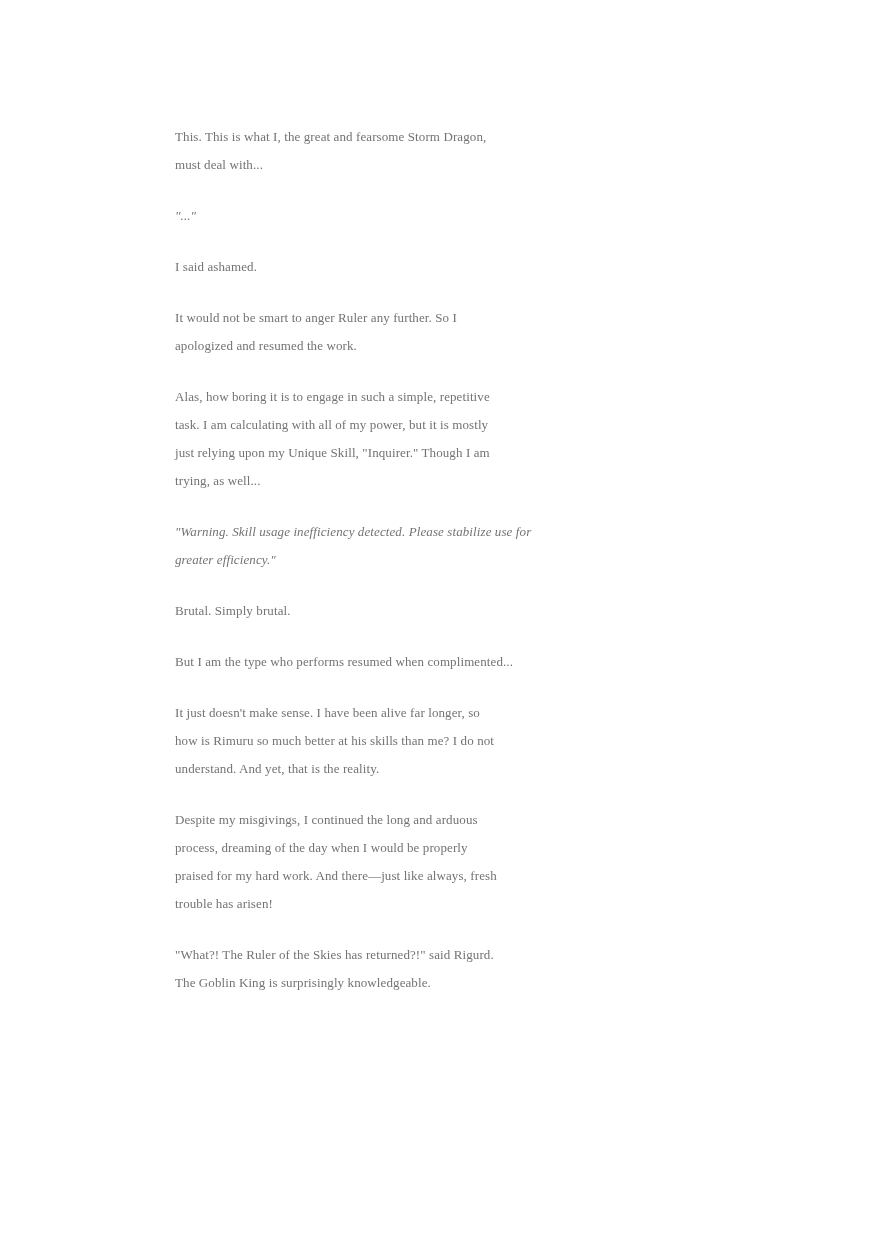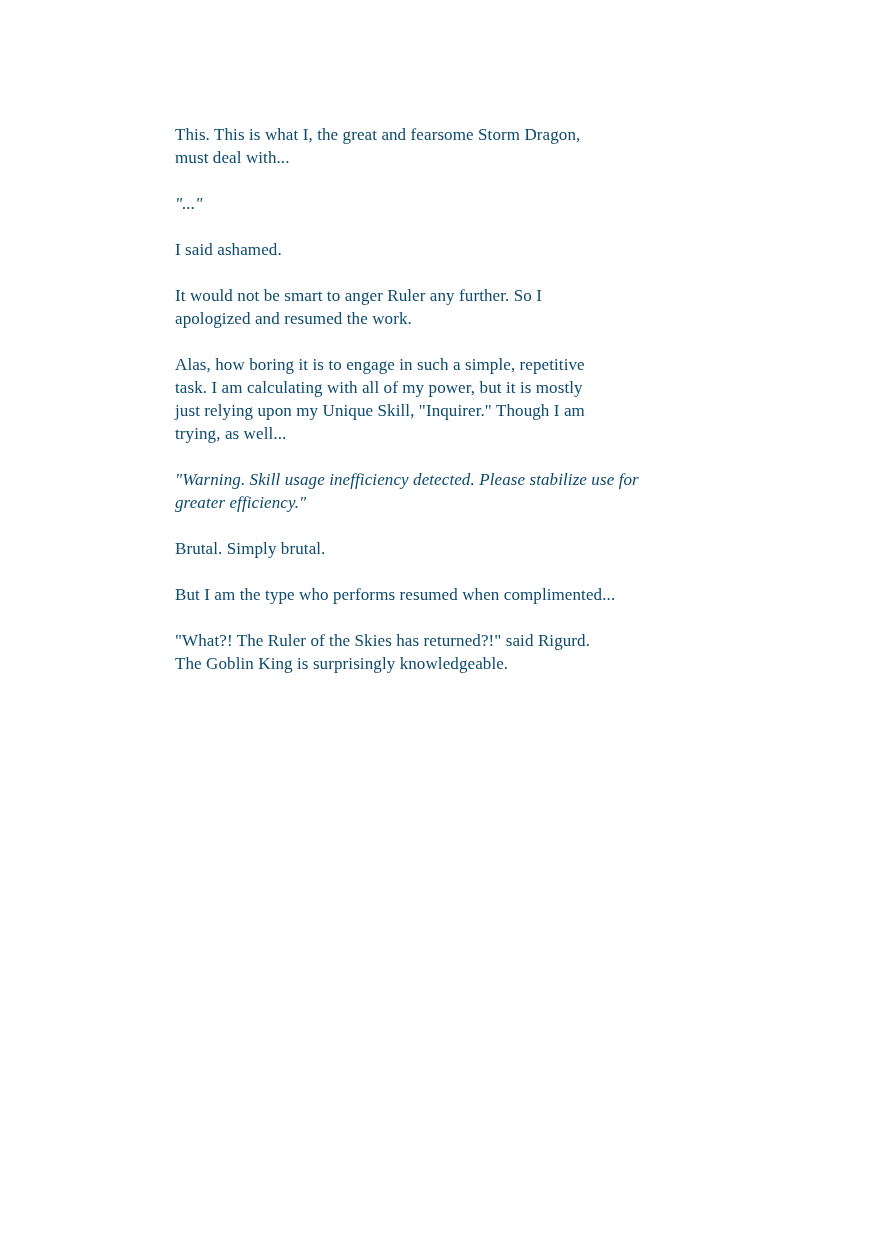--- a/index.html
+++ b/index.html
@@ -23,23 +23,23 @@
     background: #ffffff;
   }
   .text-column {
     position: absolute;
     left: 175px;
     top: 123px;
     width: 560px;
   }
   .text-column p {
     margin: 0 0 23px 0;
-    font-size: 17px;
-    line-height: 23px;
-    color: #0c4a6e;
+    font-size: 13px;
+    line-height: 28px;
+    color: #737373;
     white-space: pre;
     letter-spacing: 0.1px;
   }
   .text-column p.italic {
     font-style: italic;
   }
 </style>
 </head>
 <body>
 
@@ -52,16 +52,23 @@
       <p class="">It would not be smart to anger Ruler any further. So I
 apologized and resumed the work.</p>
       <p class="">Alas, how boring it is to engage in such a simple, repetitive
 task. I am calculating with all of my power, but it is mostly
 just relying upon my Unique Skill, "Inquirer." Though I am
 trying, as well...</p>
       <p class="italic">"Warning. Skill usage inefficiency detected. Please stabilize use for
 greater efficiency."</p>
       <p class="">Brutal. Simply brutal.</p>
       <p class="">But I am the type who performs resumed when complimented...</p>
+      <p class="">It just doesn't make sense. I have been alive far longer, so
+how is Rimuru so much better at his skills than me? I do not
+understand. And yet, that is the reality.</p>
+      <p class="">Despite my misgivings, I continued the long and arduous
+process, dreaming of the day when I would be properly
+praised for my hard work. And there—just like always, fresh
+trouble has arisen!</p>
       <p class="">"What?! The Ruler of the Skies has returned?!" said Rigurd.
 The Goblin King is surprisingly knowledgeable.</p>
     </main>
 </div>
 
 </body></html>

